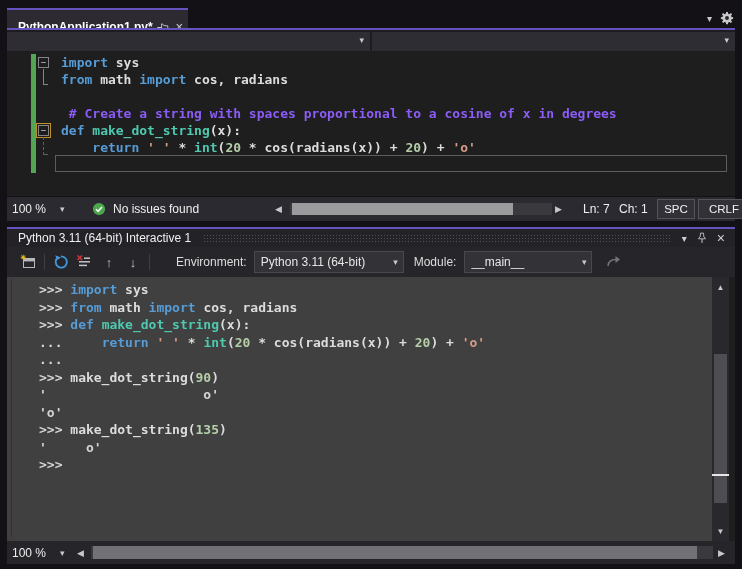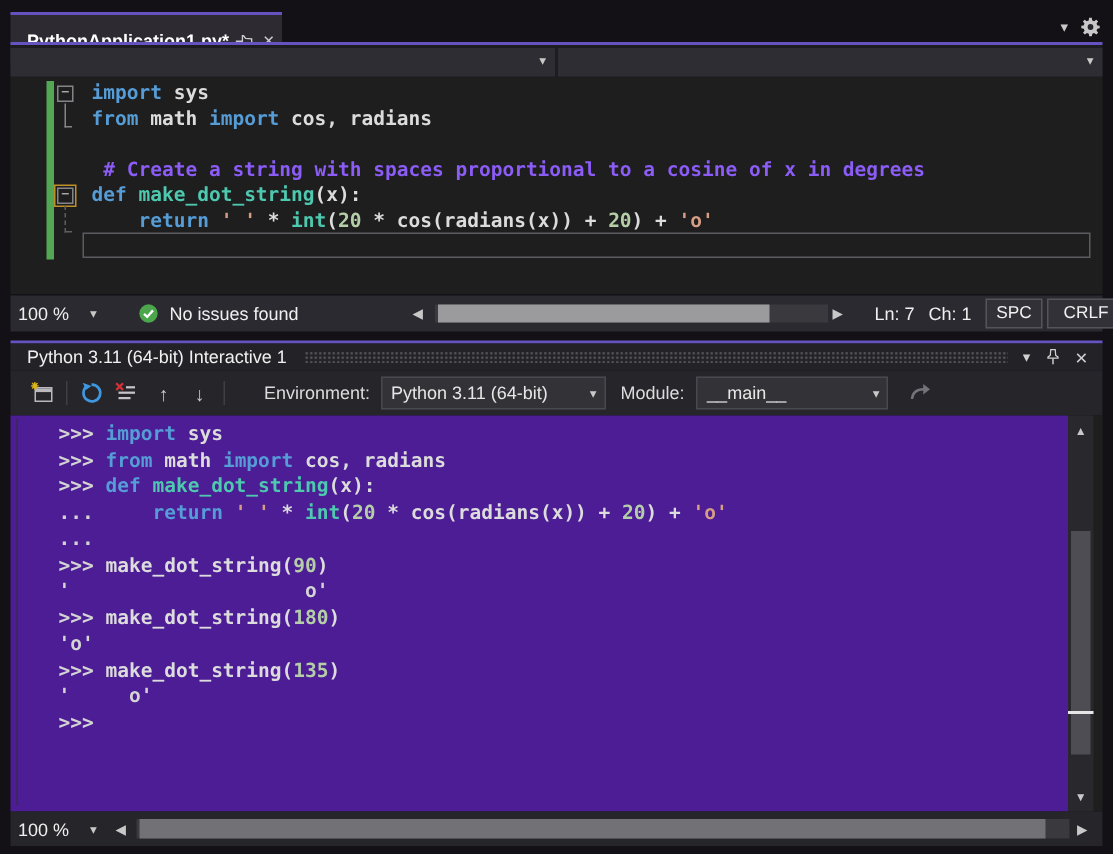--- a/index.html
+++ b/index.html
@@ -64,21 +64,21 @@
 
   .int-toolbar { left:7px; top:247px; width:728px; height:30px; background:#26252a;
                  display:flex; align-items:center; color:#dcdcdc; font-size:12px; }
   .tb-icon { width:16px; height:16px; display:flex; align-items:center; justify-content:center; }
   .tb-sep { width:1px; height:16px; background:#3f3e44; margin:0 8px; }
   .tb-arrow { font-size:13px; color:#c8c8c8; width:16px; text-align:center; }
   .combo { height:22px; background:#333237; border:1px solid #49484e; color:#e6e6e6;
            display:flex; align-items:center; padding:0 6px; position:relative; }
   .combo .dd-caret { position:absolute; right:5px; font-size:9px; color:#c8c8c8; }
 
-  .int-content { left:7px; top:277px; width:705px; height:264px; background:#4c1d95; overflow:hidden; }
+  .int-content { left:7px; top:277px; width:705px; height:264px; background:#404040; overflow:hidden; }
   .int-edge { left:712px; top:277px; width:23px; height:264px; background:#1e1e1e; }
   .repl-margin { position:absolute; left:4px; top:2px; width:1px; height:258px; background:#323137; }
   .repl { position:absolute; left:32px; top:4px; font-family:"DejaVu Sans Mono",monospace;
           font-size:13px; font-weight:bold; }
   .repl .code-line { height:17.5px; line-height:17.5px; white-space:pre; }
 
   
   .vsb { left:712px; top:277px; width:17px; height:264px; background:#29282d; }
   .vsb .btn { position:absolute; left:0; width:17px; height:16px; color:#c8c8c8; font-size:8px;
               display:flex; align-items:center; justify-content:center; }
@@ -243,21 +243,20 @@
   <div class="abs int-content">
     <div class="repl-margin"></div>
     <div class="repl">
         <div class="code-line"><span class="tok-pr">&gt;&gt;&gt; </span><span class="tok-kw">import</span><span class="tok-pl"> sys</span></div>
         <div class="code-line"><span class="tok-pr">&gt;&gt;&gt; </span><span class="tok-kw">from</span><span class="tok-pl"> math </span><span class="tok-kw">import</span><span class="tok-pl"> cos, radians</span></div>
         <div class="code-line"><span class="tok-pr">&gt;&gt;&gt; </span><span class="tok-kw">def</span><span class="tok-pl"> </span><span class="tok-fn">make_dot_string</span><span class="tok-pl">(x):</span></div>
         <div class="code-line"><span class="tok-pr">... </span><span class="tok-pl">    </span><span class="tok-kw">return</span><span class="tok-pl"> </span><span class="tok-str">' '</span><span class="tok-pl"> * </span><span class="tok-fn">int</span><span class="tok-pl">(</span><span class="tok-num">20</span><span class="tok-pl"> * cos(radians(x)) + </span><span class="tok-num">20</span><span class="tok-pl">) + </span><span class="tok-str">'o'</span></div>
         <div class="code-line"><span class="tok-pr">... </span></div>
         <div class="code-line"><span class="tok-pr">&gt;&gt;&gt; </span><span class="tok-pl">make_dot_string(</span><span class="tok-num">90</span><span class="tok-pl">)</span></div>
         <div class="code-line"><span class="tok-out">'                    o'</span></div>
-        <div class="code-line"><span class="tok-pr">&gt;&gt;&gt; </span><span class="tok-pl">make_dot_string(</span><span class="tok-num">180</span><span class="tok-pl">)</span></div>
         <div class="code-line"><span class="tok-out">'o'</span></div>
         <div class="code-line"><span class="tok-pr">&gt;&gt;&gt; </span><span class="tok-pl">make_dot_string(</span><span class="tok-num">135</span><span class="tok-pl">)</span></div>
         <div class="code-line"><span class="tok-out">'     o'</span></div>
         <div class="code-line"><span class="tok-pr">&gt;&gt;&gt; </span></div>
       </div>
   </div>
   <div class="abs int-edge"></div>
 
   <div class="abs vsb">
     <div class="btn" style="top:2px;">▲</div>

